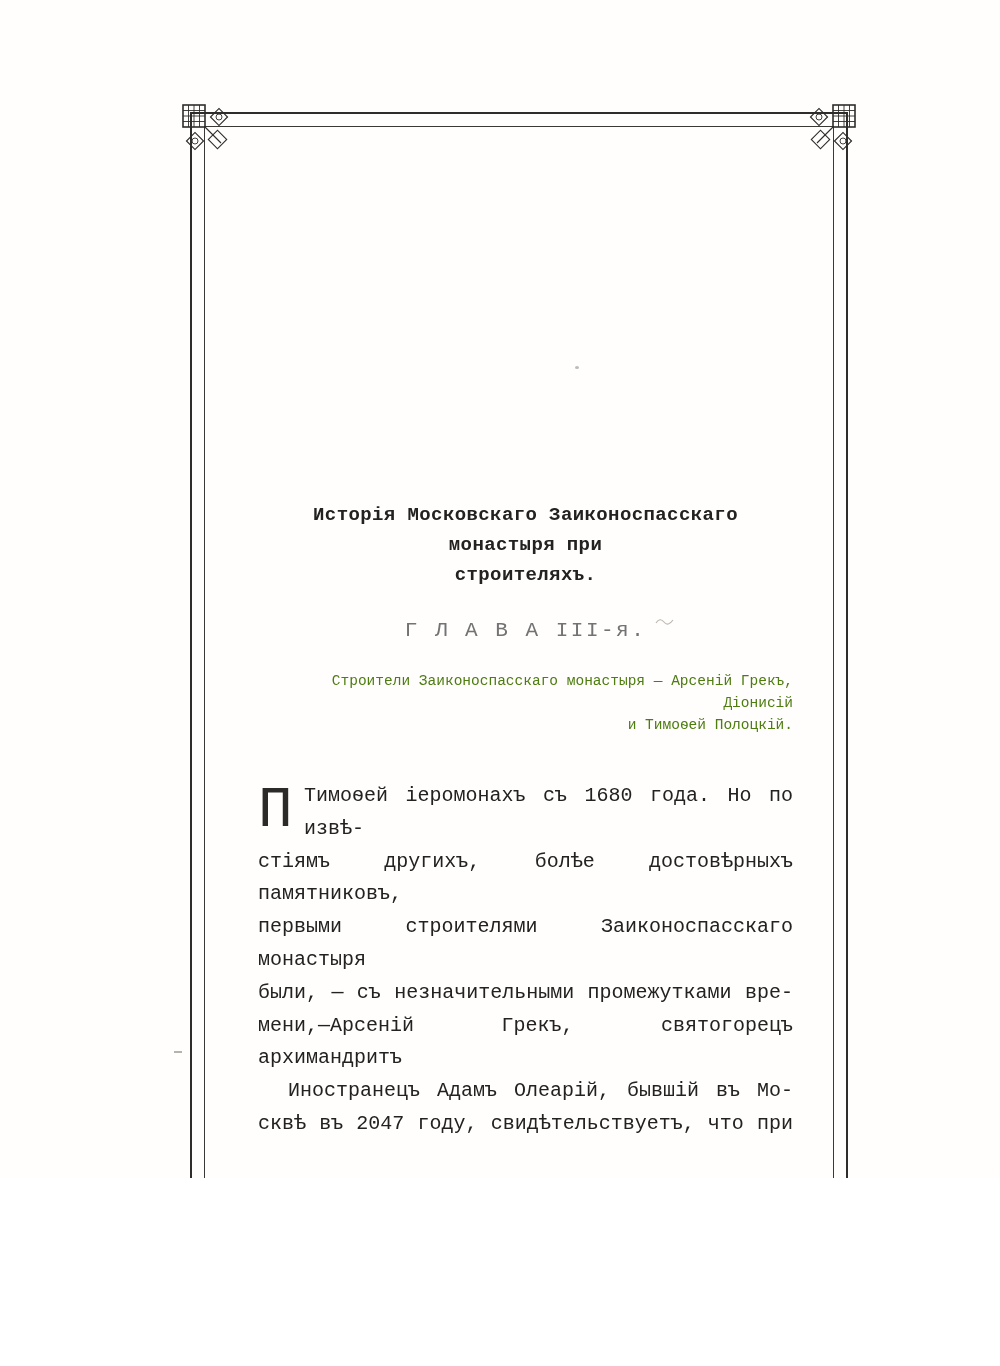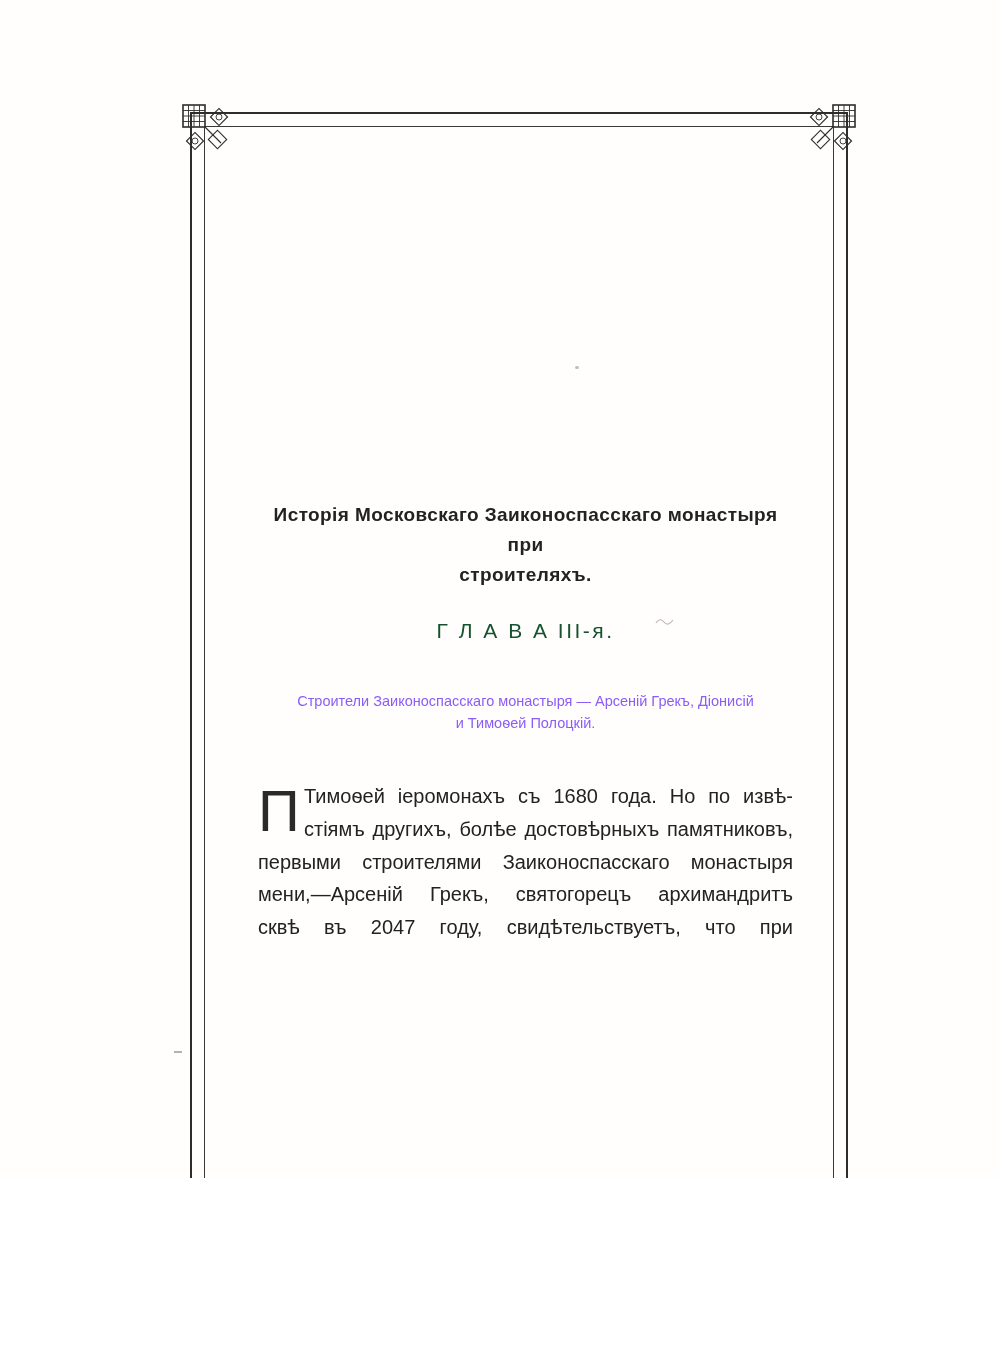--- a/index.html
+++ b/index.html
@@ -1,20 +1,20 @@
 <!DOCTYPE html>
 <html><head>
 <meta charset="utf-8">
 <style>
   * { margin:0; padding:0; box-sizing:border-box; }
   html,body { background:#ffffff; }
   .page {
     position:relative; width:1000px; height:1178px;
     background:#fffefd;
-    font-family:Liberation Sans, sans-serif;
+    font-family:Liberation Mono, monospace;
     color:#1e1e1e; overflow:hidden;
   }
   
   .frame-outer{
     position:absolute; left:190px; top:112px; width:658px; height:1126px;
     border:2px solid #2e2d2b;
   }
   .frame-inner{
     position:absolute; left:12px; top:12px; right:12px; bottom:12px;
     border:1px solid #3a3936;
@@ -25,24 +25,24 @@
   .corner.bl{ left:181px; top:1177px; transform:scaleY(-1); }
   .corner.br{ left:787px; top:1177px; transform:scale(-1,-1); }
 
   
   .col{ position:absolute; left:258px; width:535px; }
   .title{
     top:500px; text-align:center; font-weight:bold;
     font-size:19px; line-height:30px; letter-spacing:0.4px; color:#232220;
   }
   .chapter{
-    top:619px; text-align:center; font-size:21px; letter-spacing:2.5px; color:#14532d;
+    top:619px; text-align:center; font-size:21px; letter-spacing:2.5px; color:#737373;
   }
   .subtitle{
-    top:690px; text-align:center; font-size:14.5px; line-height:22px; color:#8b5cf6;
+    top:670px; text-align:right; font-size:14.5px; line-height:22px; color:#4d7c0f;
   }
   .body-text{ top:780px; font-size:20px; line-height:32.8px; color:#232220; }
   .line{ text-align:justify; text-align-last:justify; }
   .line.lastline{ text-align-last:left; }
   .line.indent{ text-indent:30px; }
   .dropcap{
     float:left; width:46px; height:65px;
     font-size:58px; line-height:62px; color:#2b2a28;
   }
   
@@ -100,21 +100,23 @@
   <div class="col subtitle">
     <span>Строители Заиконоспасскаго монастыря — Арсеній Грекъ, Діонисій</span><br>
     <span>и Тимоѳей Полоцкій.</span>
   </div>
 
   <div class="col body-text">
     <div class="dropcap">П</div>
     <div class="line">Тимоѳей іеромонахъ съ 1680 года. Но по извѣ-</div>
     <div class="line">стіямъ другихъ, болѣе достовѣрныхъ памятниковъ,</div>
     <div class="line">первыми строителями Заиконоспасскаго монастыря</div>
+    <div class="line">были, — съ незначительными промежутками вре-</div>
     <div class="line">мени,—Арсеній Грекъ, святогорецъ архимандритъ</div>
+    <div class="line indent">Иностранецъ Адамъ Олеарій, бывшій въ Мо-</div>
     <div class="line">сквѣ въ 2047 году, свидѣтельствуетъ, что при</div>
   </div>
 
   <div class="artifact speck1"></div>
   <div class="artifact dash1"></div>
   <svg class="artifact squiggle" width="20" height="12">
     <path d="M1 7 Q5 1 9 6 Q13 11 18 4" fill="none" stroke="#989287" stroke-width="1.2"></path>
   </svg>
 
 </div>

